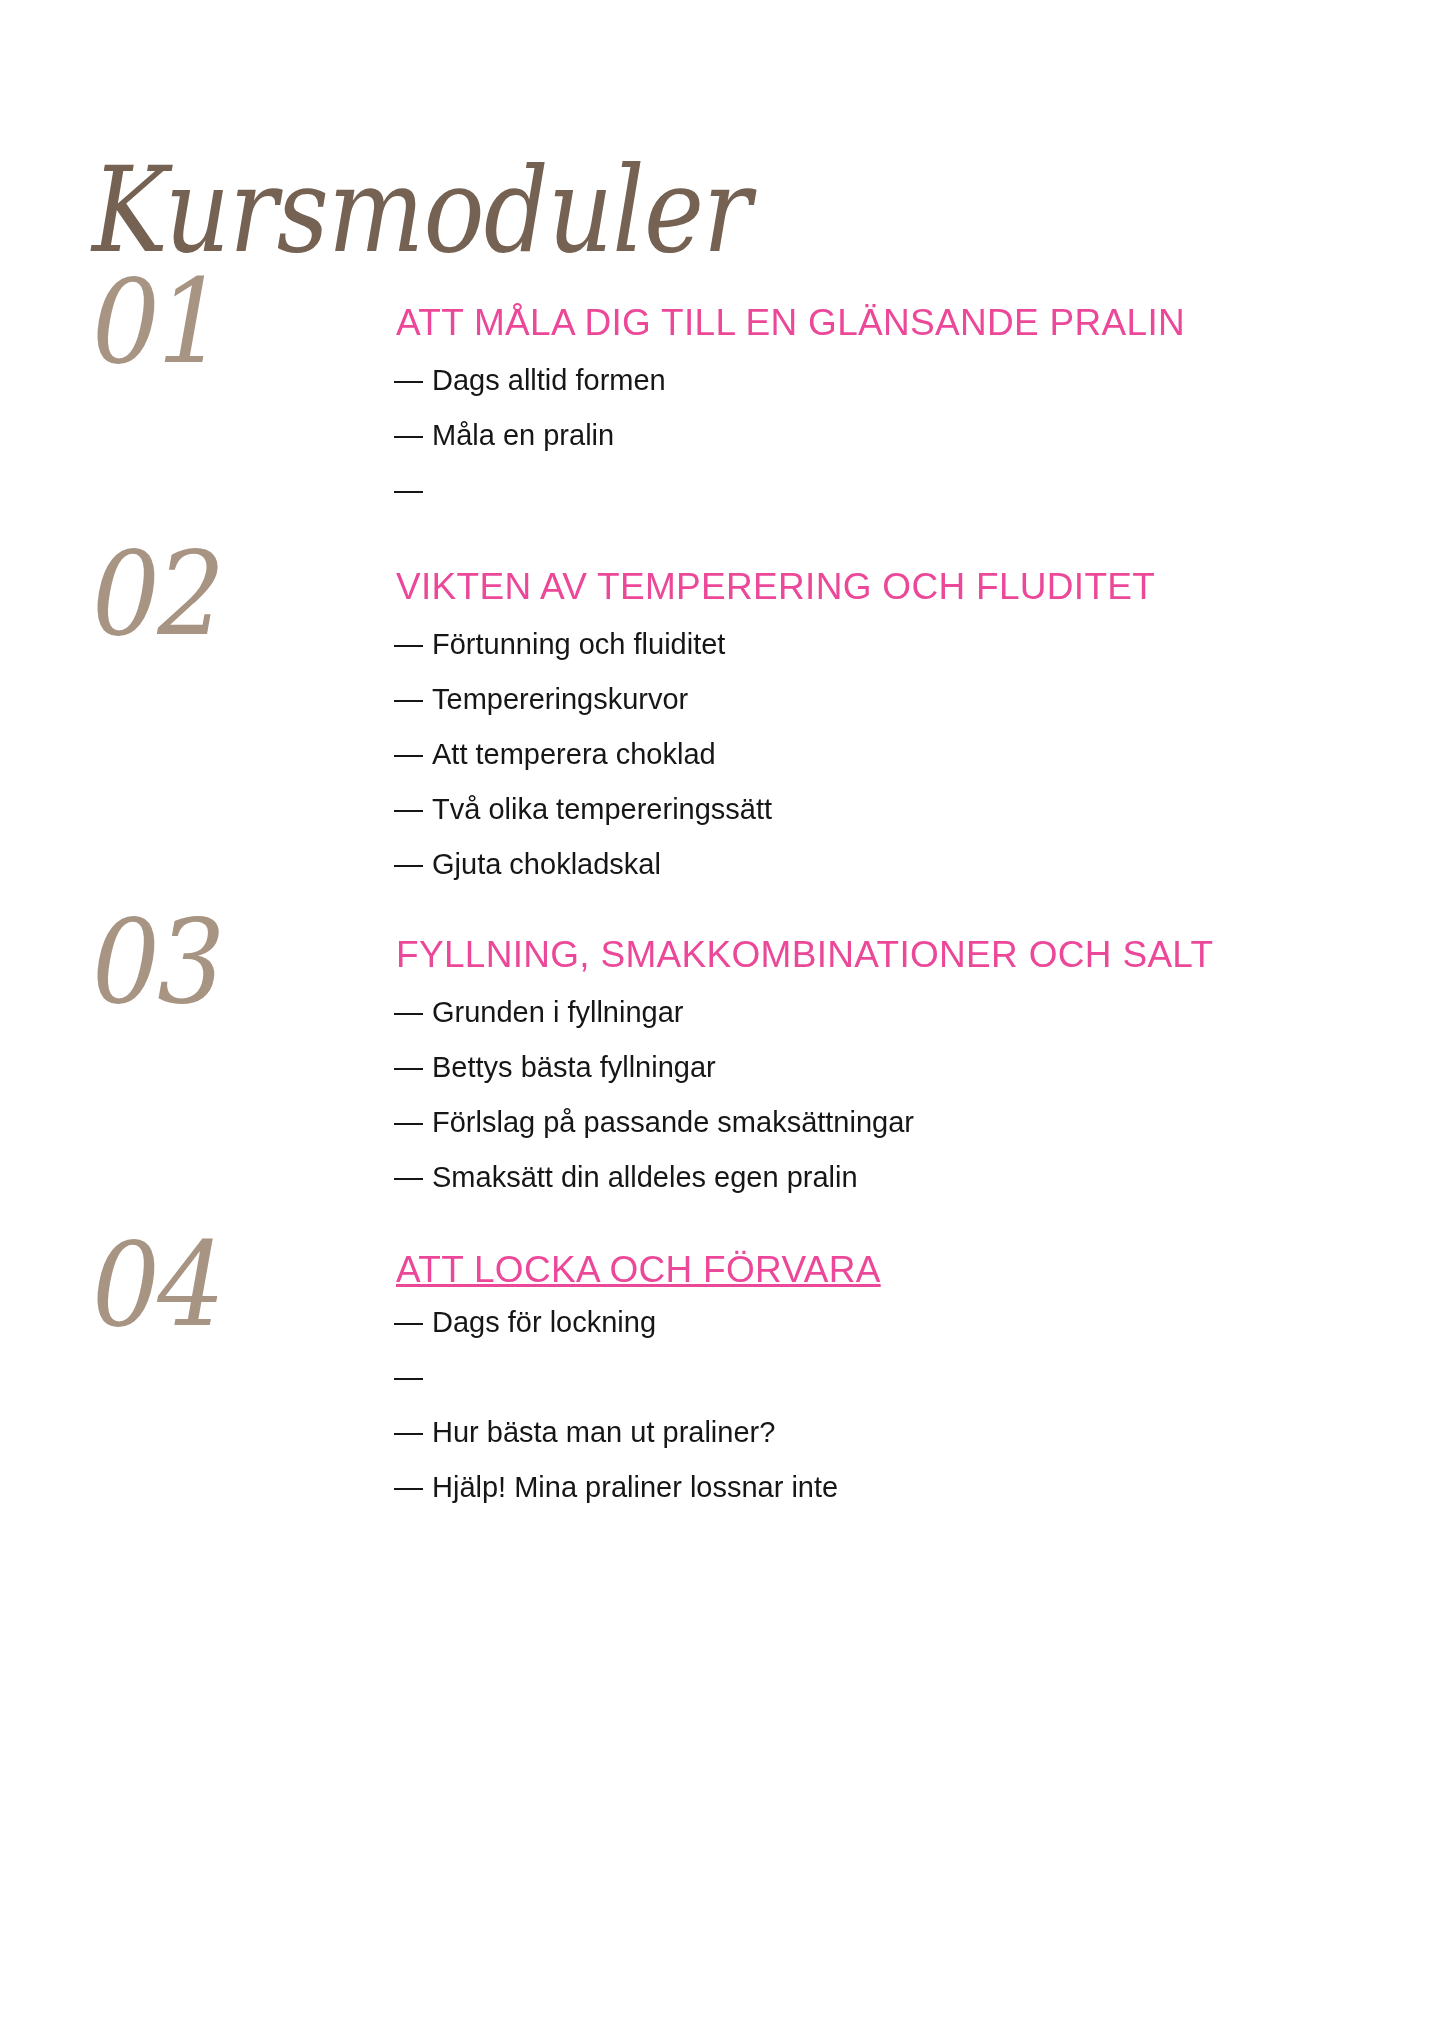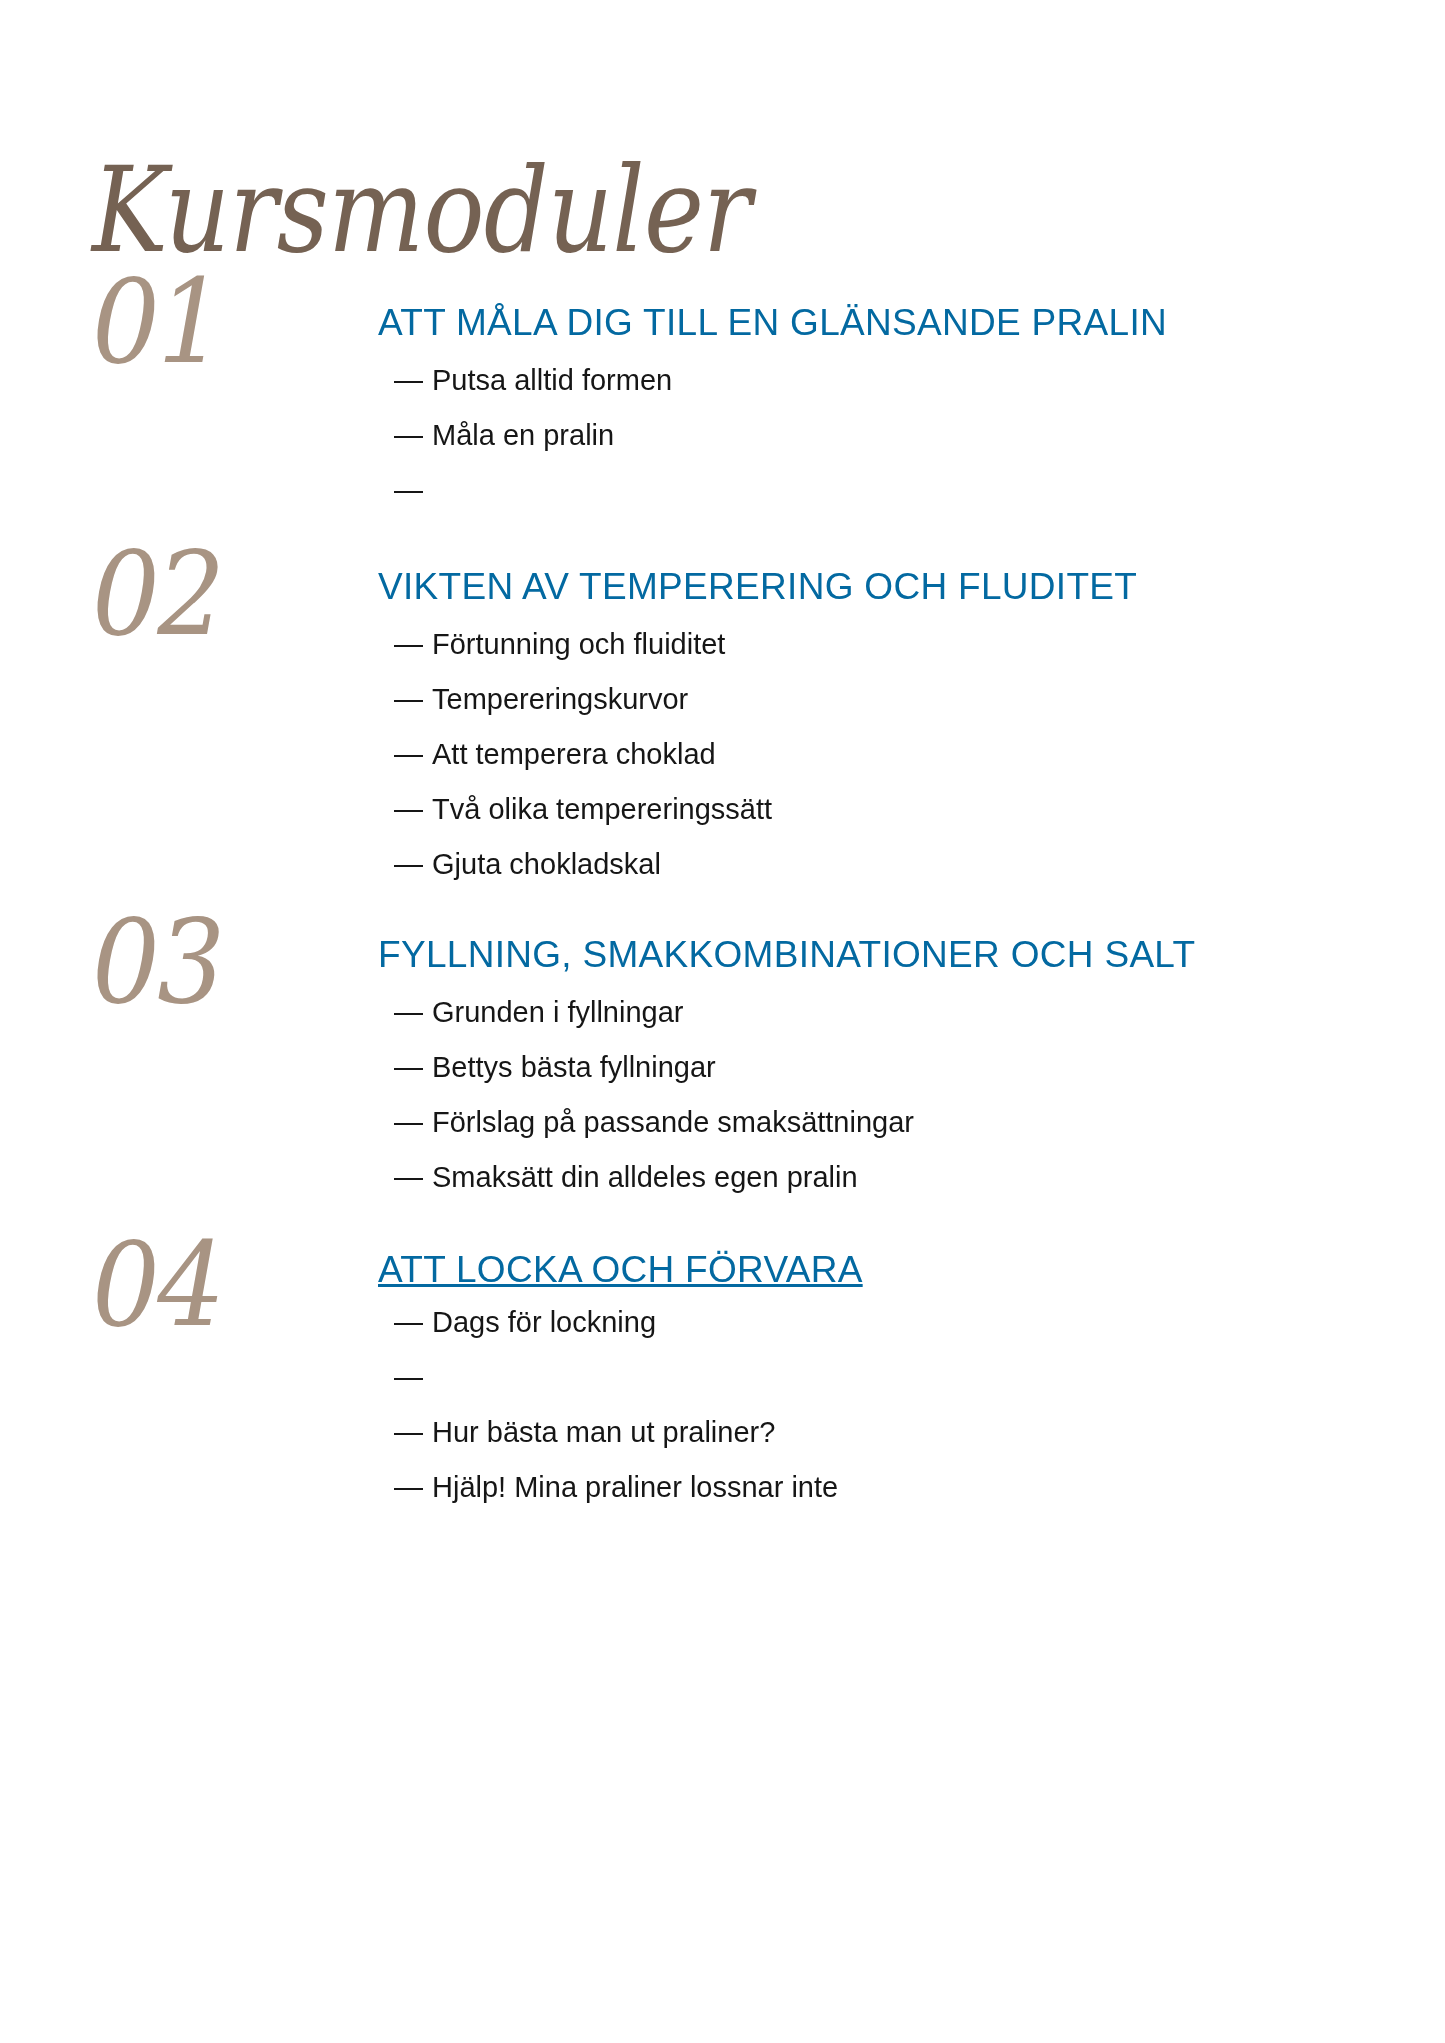--- a/index.html
+++ b/index.html
@@ -75,22 +75,22 @@
     margin-left: 286px;
     padding-top: 0;
   }
 
   .module-heading {
     font-family: "Liberation Sans", sans-serif;
     font-weight: 400;
     font-size: 37px;
     line-height: 1.22;
     letter-spacing: 0.3px;
-    color: #0369a1;
-    margin: 0 0 8px 0;
+    color: #ec4899;
+    margin: 0 0 8px 18px;
     max-width: 920px;
   }
 
   .bullets {
     list-style: none;
     margin: 0;
     padding: 0 0 0 16px;
   }
 
   .bullet {
@@ -135,21 +135,21 @@
   <h1 class="page-title">Kursmoduler</h1>
 
   <div class="modules">
       <section class="module m1">
         <div class="module-number">01</div>
         <div class="module-body">
           <h2 class="module-heading">ATT MÅLA DIG TILL EN GLÄNSANDE PRALIN</h2>
           <ul class="bullets">
             <li class="bullet">
               <span class="bullet-dash">—</span>
-              <span class="bullet-text">Putsa alltid formen</span>
+              <span class="bullet-text">Dags alltid formen</span>
             </li>
             <li class="bullet">
               <span class="bullet-dash">—</span>
               <span class="bullet-text">Måla en pralin</span>
             </li>
             <li class="bullet">
               <span class="bullet-dash">—</span>
             </li>
           </ul>
         </div>

